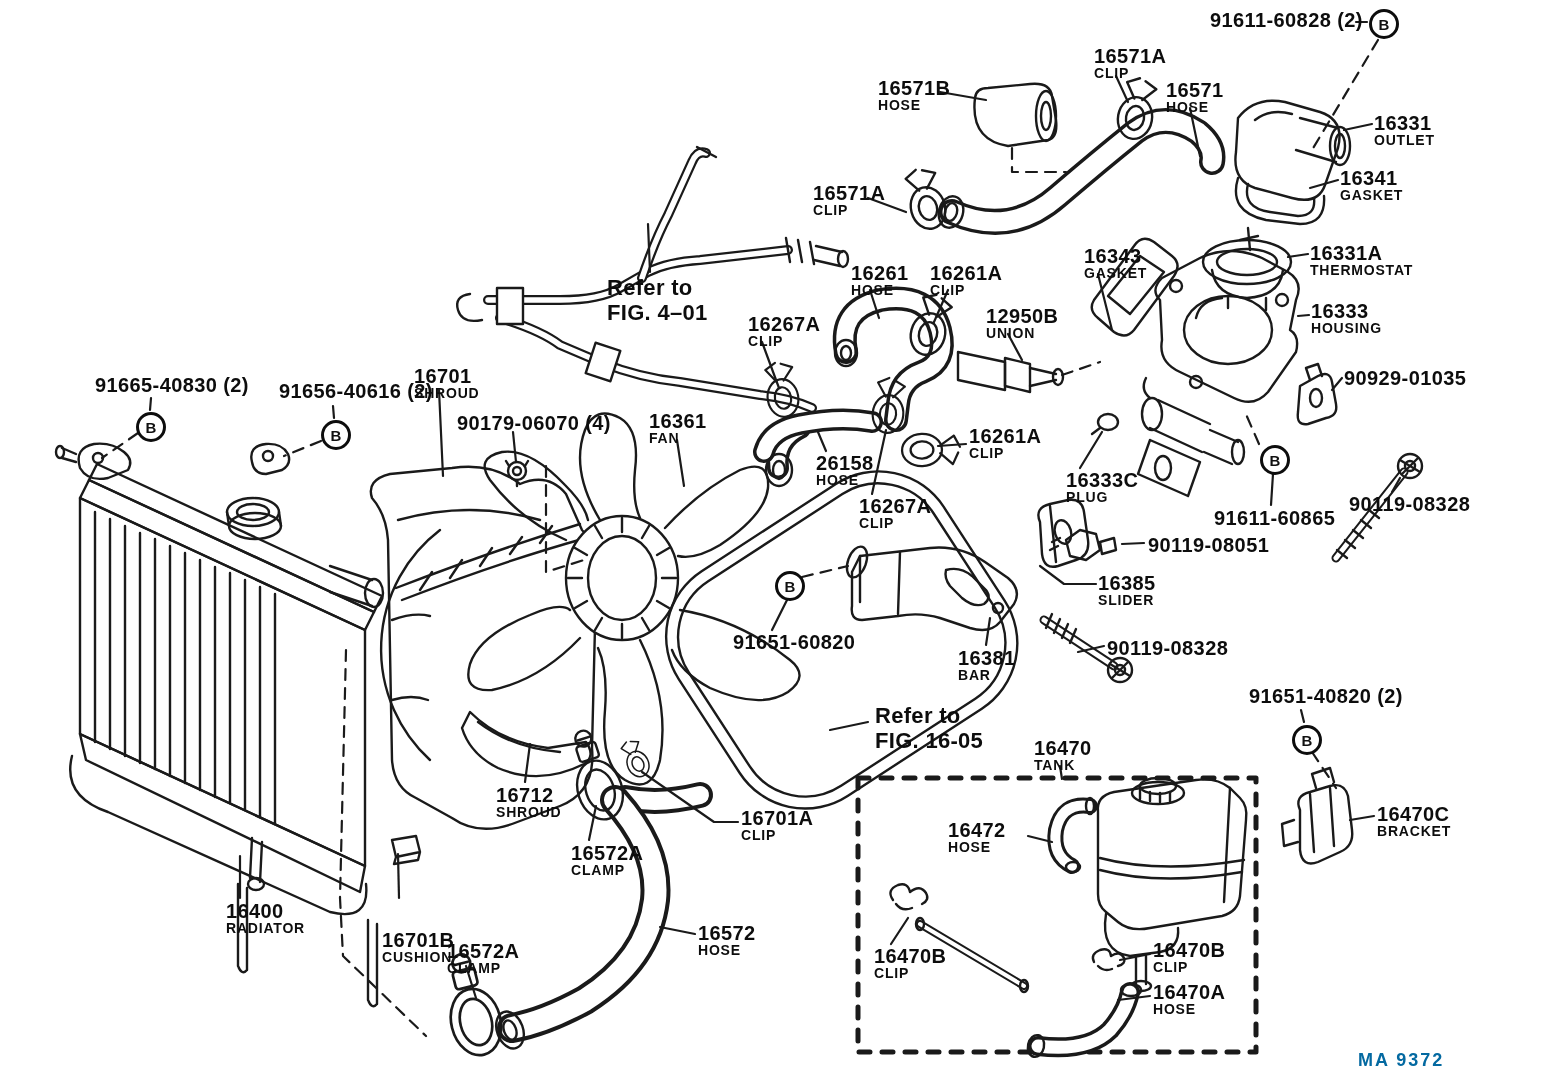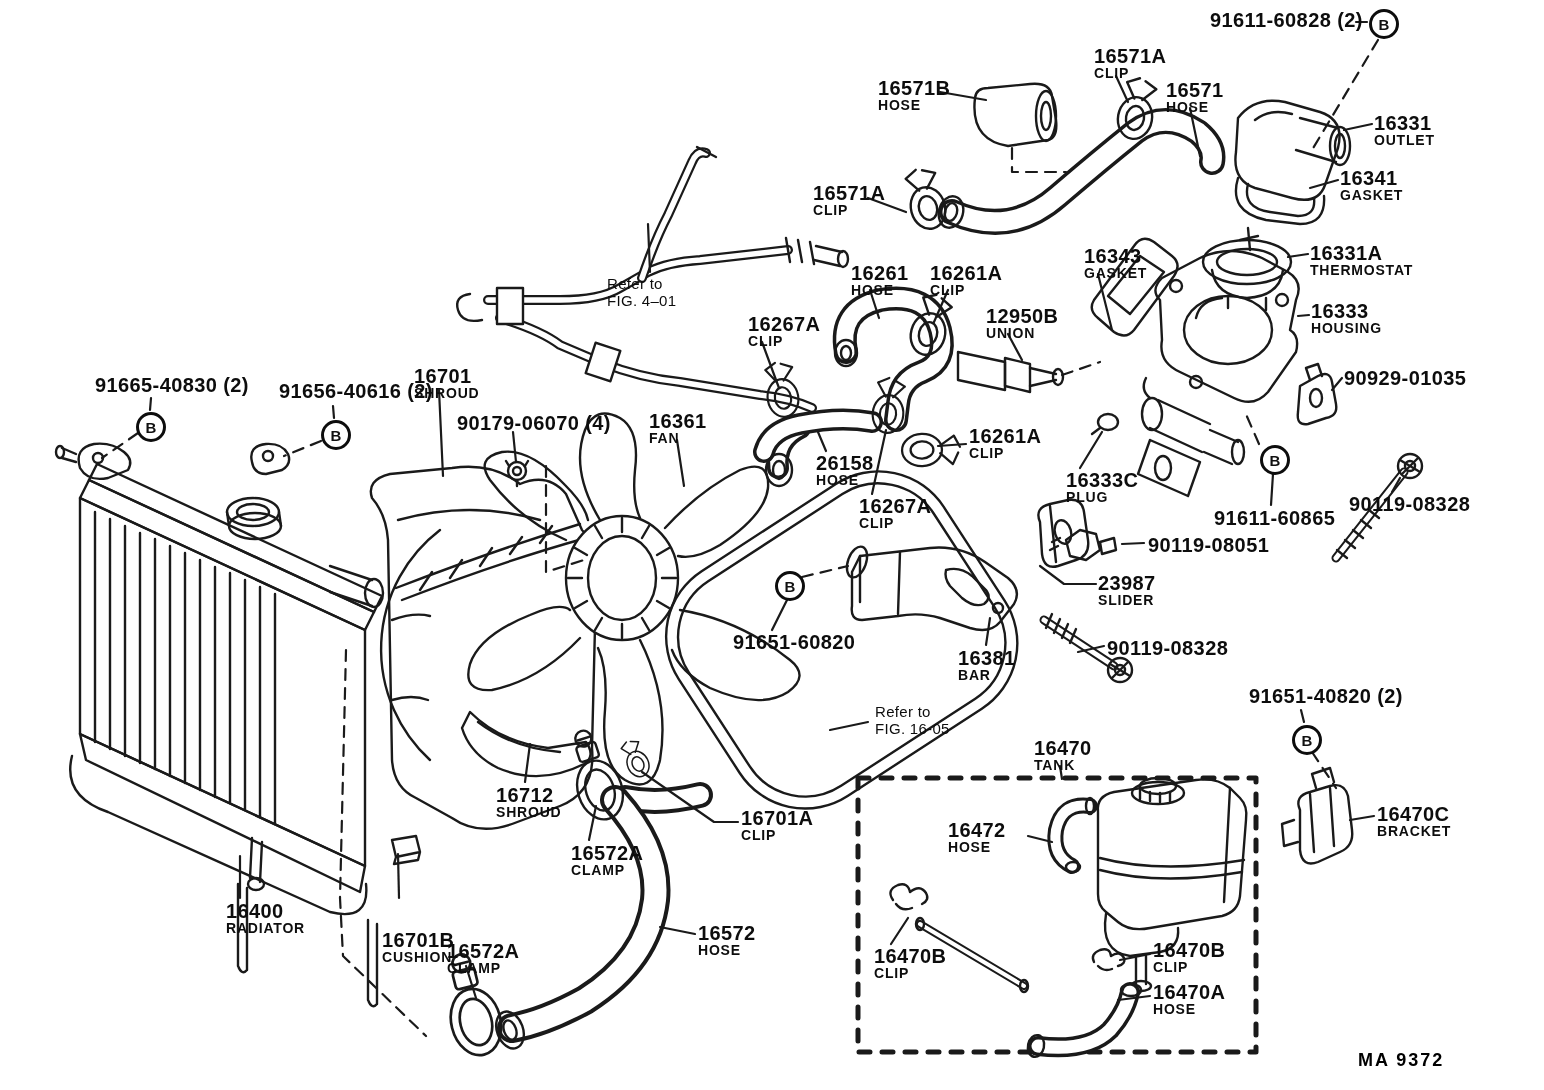--- a/index.html
+++ b/index.html
@@ -3,25 +3,25 @@
 <meta charset="utf-8">
 <style>
   html,body{margin:0;padding:0;background:#e8e8e8}
   #stage{position:relative;width:1544px;height:1090px;background:#ffffff;overflow:hidden;
          font-family:"Liberation Sans",sans-serif;color:#111}
   #art{position:absolute;left:0;top:0}
   .lbl{position:absolute;line-height:1.05;white-space:nowrap;color:#0d0d0d}
   .pn{display:block;font-weight:bold;font-size:20px;letter-spacing:.4px}
   .pd{display:block;font-weight:bold;font-size:14px;letter-spacing:.8px;margin-top:-1px}
   .ref{position:absolute;line-height:1.15;white-space:nowrap;color:#0d0d0d}
-  .rl{display:block;font-weight:normal;font-size:15px;letter-spacing:.3px}
+  .rl{display:block;font-weight:bold;font-size:22px;letter-spacing:.3px}
   .bmk{position:absolute;width:24px;height:24px;border:3px solid #0d0d0d;border-radius:50%;
        display:flex;align-items:center;justify-content:center;
        font-weight:bold;font-size:15px;background:#fff;z-index:5}
-  .foot{position:absolute;font-weight:bold;font-size:18px;letter-spacing:2px;color:#000000}
+  .foot{position:absolute;font-weight:bold;font-size:18px;letter-spacing:2px;color:#0369a1}
   svg *{vector-effect:none}
 </style>
 </head>
 <body>
 
 <div id="stage">
 
 <svg id="art" width="1544" height="1090" viewBox="0 0 1544 1090" fill="none" stroke="#1a1a1a" stroke-width="2.4" stroke-linecap="round" stroke-linejoin="round">
   <defs>
     <g id="clip">
@@ -424,21 +424,21 @@
 <div class="lbl" style="left:1214px;top:508px">
       <span class="pn">91611-60865</span>
     </div>
 <div class="lbl" style="left:1349px;top:494px">
       <span class="pn">90119-08328</span>
     </div>
 <div class="lbl" style="left:1148px;top:535px">
       <span class="pn">90119-08051</span>
     </div>
 <div class="lbl" style="left:1098px;top:573px">
-      <span class="pn">23987</span>
+      <span class="pn">16385</span>
       <span class="pd">SLIDER</span>
     </div>
 <div class="lbl" style="left:958px;top:648px">
       <span class="pn">16381</span>
       <span class="pd">BAR</span>
     </div>
 <div class="lbl" style="left:1107px;top:638px">
       <span class="pn">90119-08328</span>
     </div>
 <div class="lbl" style="left:733px;top:632px">

